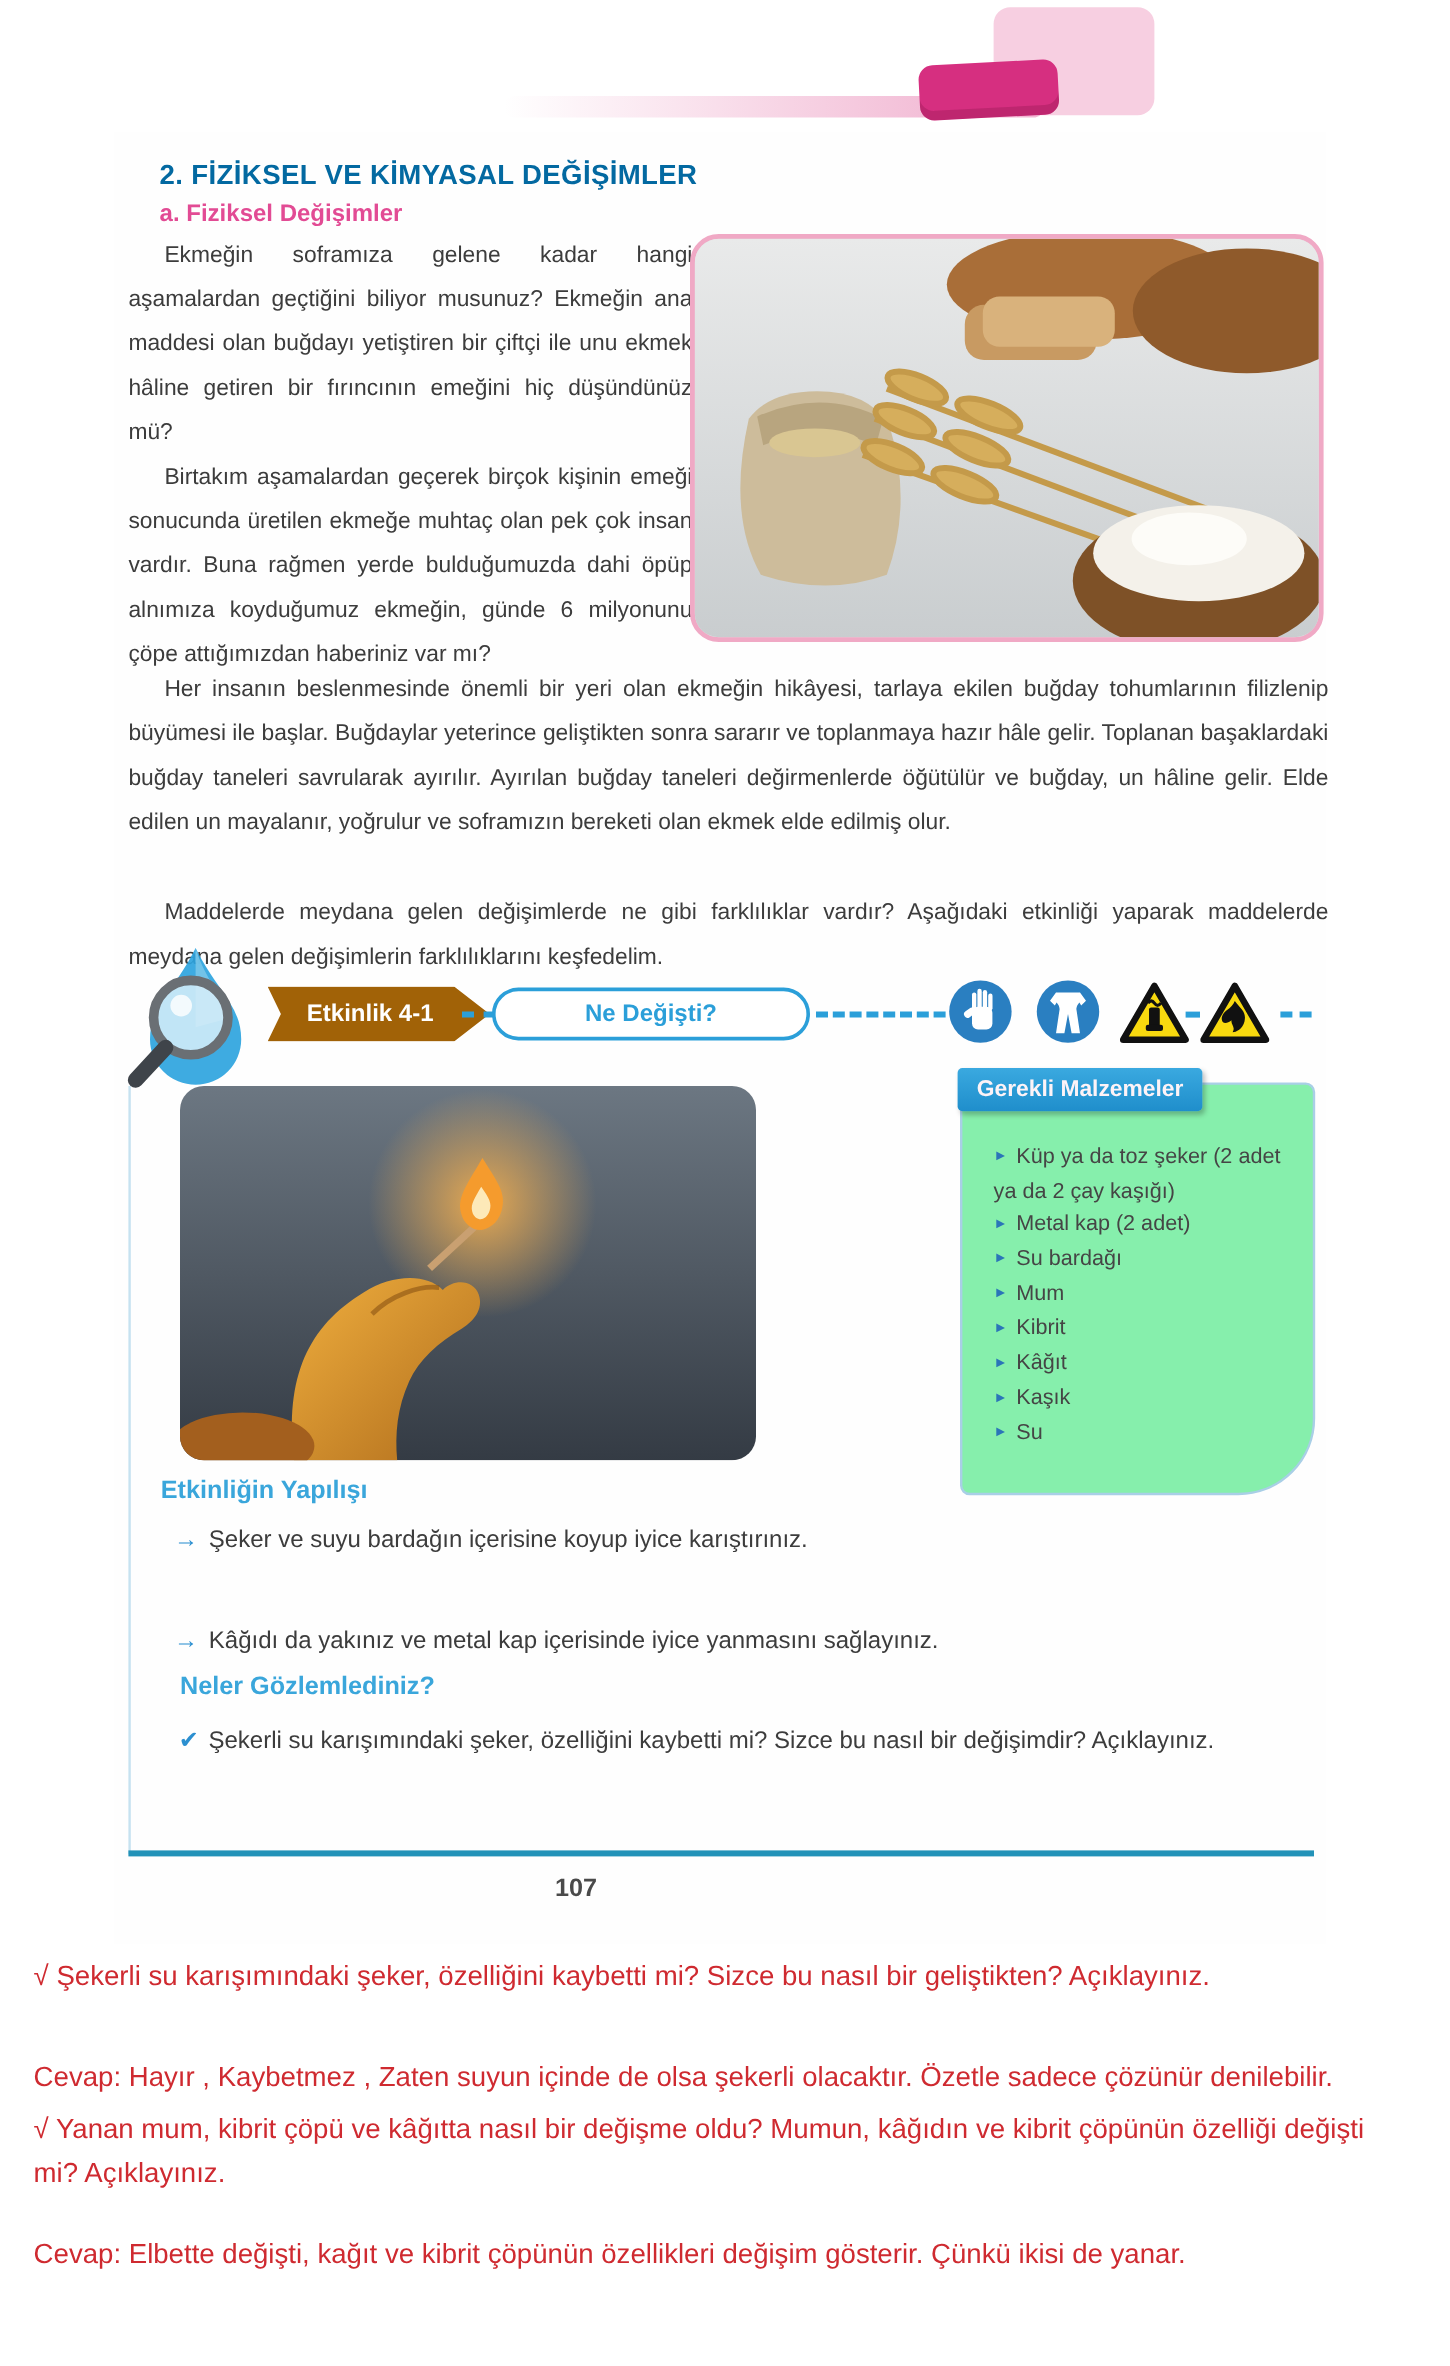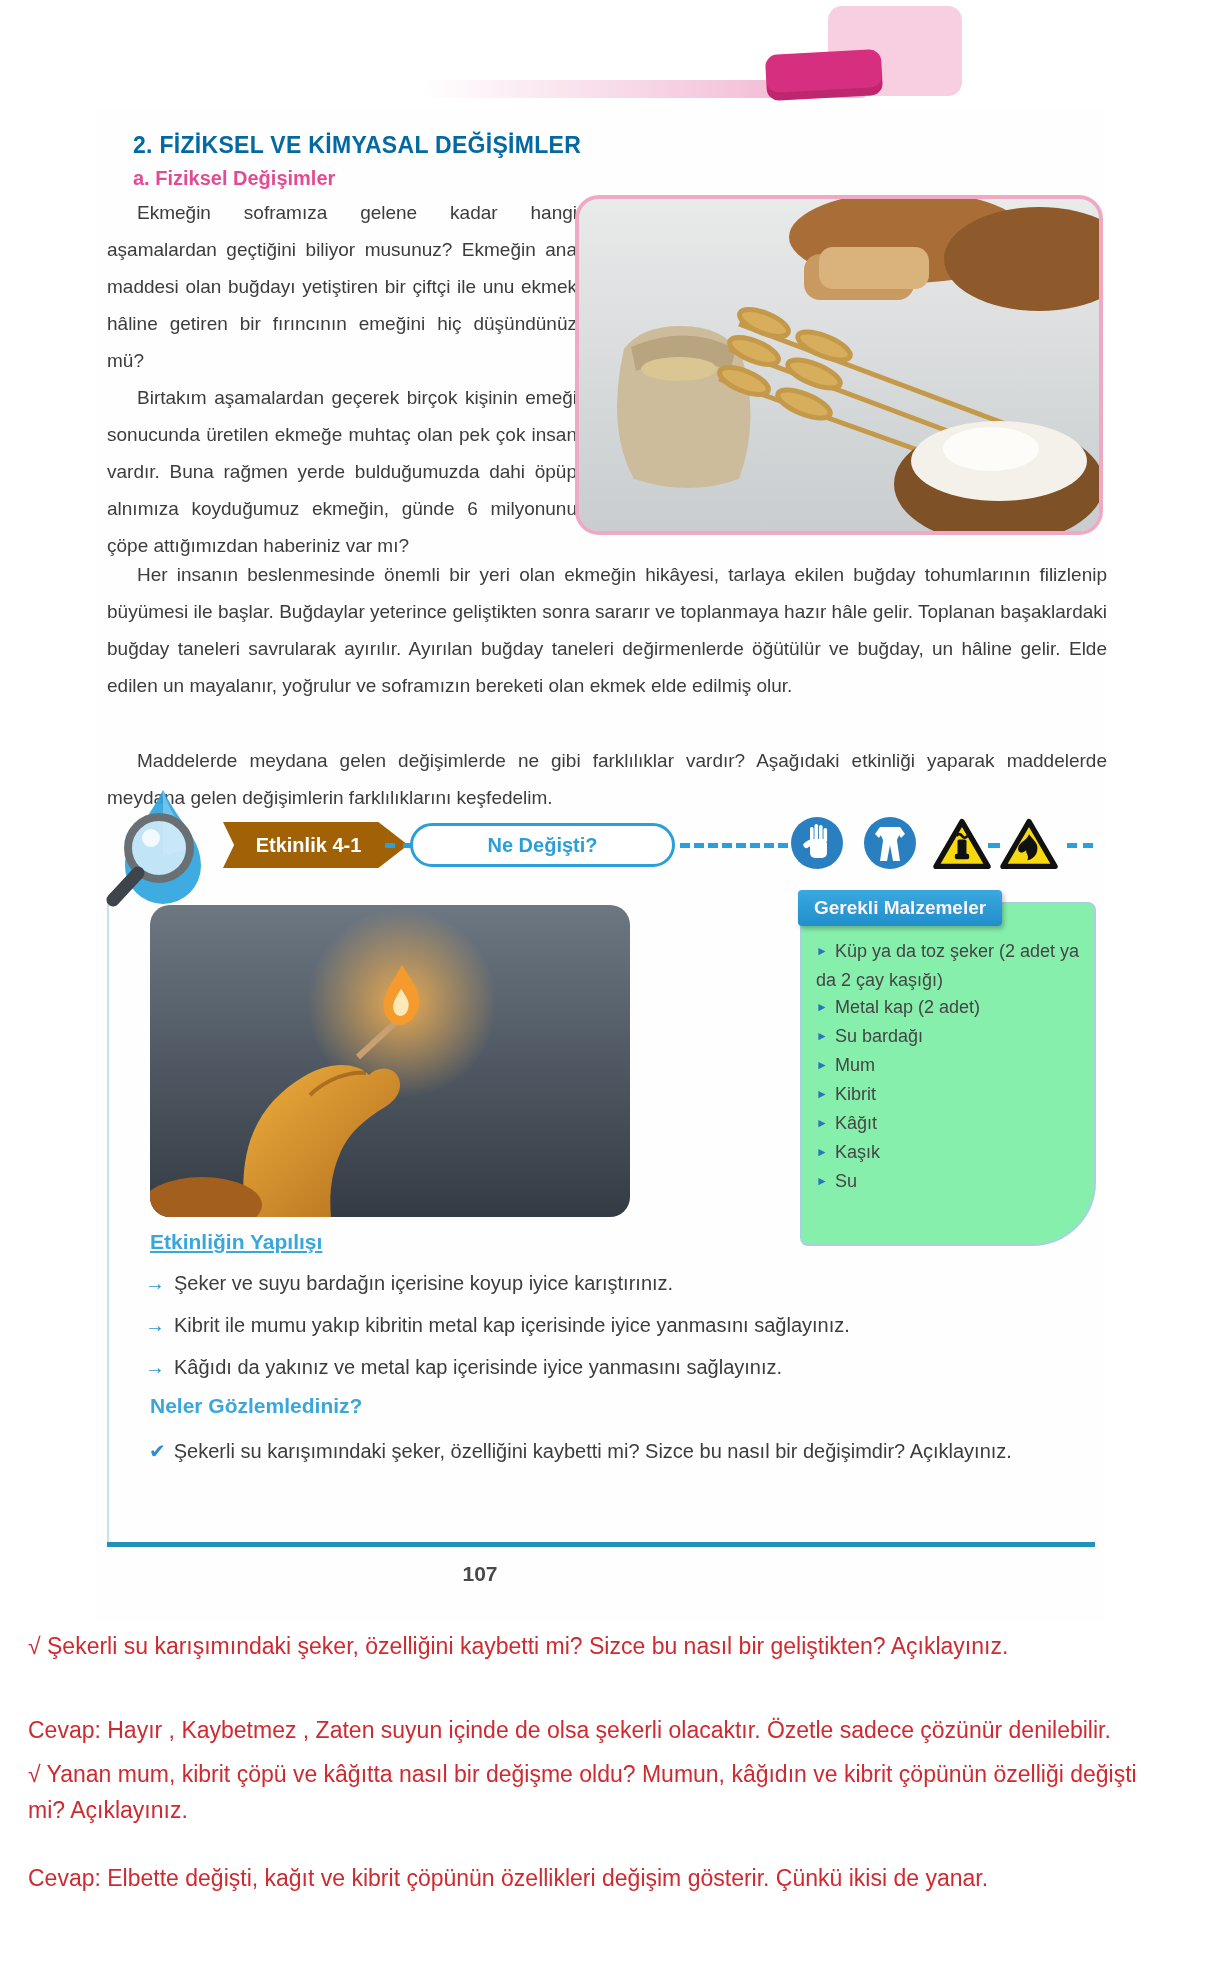--- a/index.html
+++ b/index.html
@@ -55,27 +55,27 @@
   
   .vline { left:12px; top:795px; width:2px; height:640px; background:#c6e2f0; }
   .photo { left:55px; top:795px; width:480px; height:312px; border-radius:20px; overflow:hidden; }
 
   
   .materials { left:705px; top:792px; width:296px; height:344px; background:#86efac;
     border:2px solid #a9cfe6; border-radius:8px 8px 64px 8px; box-sizing:border-box; }
   .materials .tab { position:absolute; left:-4px; top:-14px; padding:7px 16px;
     background:linear-gradient(#3aa9e0,#1f8ecb); color:#fdf3f7; font-size:19px; font-weight:bold;
     border-radius:4px; box-shadow:2px 3px 4px rgba(0,0,0,.25); }
-  .materials ul { list-style:none; margin:0; padding:34px 12px 10px 14px; }
+  .materials ul { list-style:none; margin:12px; padding:34px 12px 10px 14px; }
   .materials li { font-size:18px; line-height:27px; color:#454545; }
   .materials .blt { color:#2b75b8; font-size:12px; margin-right:7px; position:relative; top:-2px; }
 
   
   .bluehead { color:#3aa6db; font-size:21px; font-weight:bold; }
-  .stepshead { left:55px; top:1120px;text-decoration:underline; }
+  .stepshead { left:39px; top:1120px; }
   .step { font-size:20px; color:#3c3c3c; width:930px; }
   .step .ar { color:#2b8fd0; font-weight:bold; margin-right:9px; }
   .st1 { left:50px; top:1162px; } .st2 { left:50px; top:1204px; } .st3 { left:50px; top:1246px; }
   .obshead { left:55px; top:1284px; }
   .obs { font-size:20px; color:#3c3c3c; line-height:38px; text-indent:42px; }
   .obs .ck { color:#2b8fd0; margin-right:8px; }
   .ob1 { left:12px; top:1322px; width:985px; }
   .ob2 { left:12px; top:1362px; width:985px; }
 
   .rule { left:12px; top:1432px; width:988px; height:5px; background:#2292b8; }
@@ -235,21 +235,20 @@
       <li><span class="blt">►</span><span>Mum</span></li>
       <li><span class="blt">►</span><span>Kibrit</span></li>
       <li><span class="blt">►</span><span>Kâğıt</span></li>
       <li><span class="blt">►</span><span>Kaşık</span></li>
       <li><span class="blt">►</span><span>Su</span></li>
     </ul>
   </div>
 
   <div class="abs bluehead stepshead">Etkinliğin Yapılışı</div>
   <div class="abs step st1"><span class="ar">→</span><span>Şeker ve suyu bardağın içerisine koyup iyice karıştırınız.</span></div>
-  <div class="abs step st2"><span class="ar">→</span><span>Kibrit ile mumu yakıp kibritin metal kap içerisinde iyice yanmasını sağlayınız.</span></div>
   <div class="abs step st3"><span class="ar">→</span><span>Kâğıdı da yakınız ve metal kap içerisinde iyice yanmasını sağlayınız.</span></div>
 
   <div class="abs bluehead obshead">Neler Gözlemlediniz?</div>
   <div class="abs obs ob1"><span class="ck">✔</span><span>Şekerli su karışımındaki şeker, özelliğini kaybetti mi? Sizce bu nasıl bir değişimdir? Açıklayınız.</span></div>
 
   <div class="abs rule"></div>
   <div class="abs pagenum">107</div>
 </div>
 
 <div class="answers">

